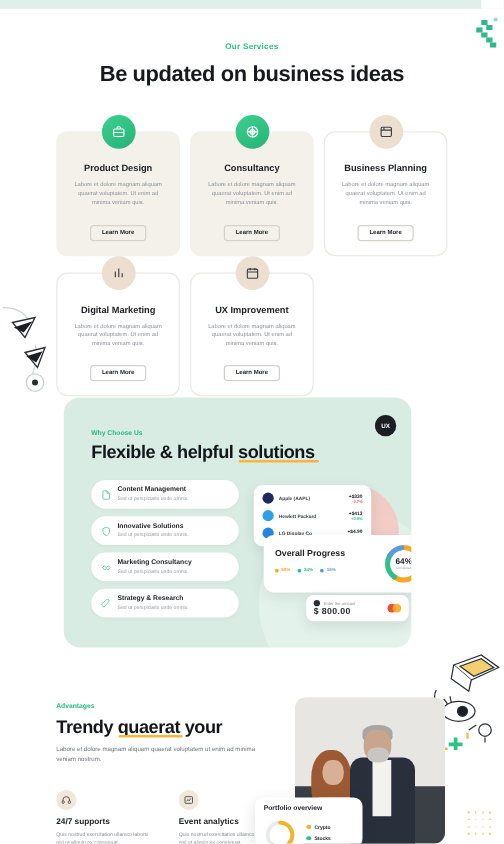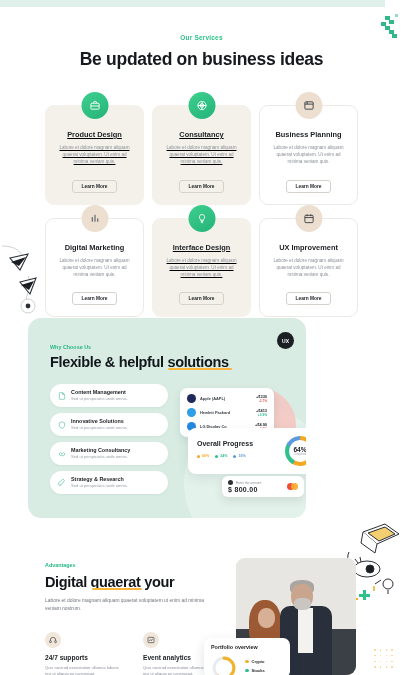--- a/index.html
+++ b/index.html
@@ -41,21 +41,21 @@
 
   
   .cards { position:absolute; left:45px; top:105px; width:313px; }
   .card-row { display:flex; gap:8px; margin-bottom:13px; }
   .card {
     position:relative; width:99px; border-radius:9px;
     padding:24px 9px 11px; text-align:center;
     border:1px solid #eceae6;
     background:#fff;
   }
-  .card.beige { background:#f4f1eb; border-color:#f4f1eb;text-decoration:underline; }
+  .card.beige { background:#f4f1eb; border-color:#f4f1eb; }
   .card .bubble {
     position:absolute; top:-14px; left:50%; transform:translateX(-50%);
     width:27px; height:27px; border-radius:50%;
     display:flex; align-items:center; justify-content:center;
   }
   .bubble.green { background:linear-gradient(150deg,#3ed08f,#24b378); }
   .bubble.sand  { background:#ecdfd0; }
   .bubble svg { display:block; }
   .card h3 {
     font-size:7.4px; font-weight:700; color:#1b1e22; margin-bottom:5px;
@@ -64,21 +64,21 @@
     font-size:4.6px; line-height:7.2px; color:#8b9098; margin-bottom:8px;
   }
   .learn {
     display:inline-block; font-size:4.8px; font-weight:700; color:#1b1e22;
     border:1px solid #d6d2cb; border-radius:3px; padding:3px 9px;
     background:transparent; cursor:pointer; font-family:inherit;
   }
 
   
   .flex-sec {
-    position:absolute; left:28px; top:318px; width:278px; height:200px;
+    position:absolute; left:51px; top:318px; width:278px; height:200px;
     background:#d8ece4; border-radius:13px; overflow:hidden;
   }
   .flex-sec .blob {
     position:absolute; right:-28px; bottom:-40px; width:150px; height:150px;
     border-radius:50%; background:rgba(255,255,255,.30);
   }
   .flex-eyebrow { position:absolute; left:22px; top:26px; font-size:5.4px; font-weight:700; color:#27b882; }
   .flex-title {
     position:absolute; left:22px; top:36px; font-size:14.5px; font-weight:700;
     color:#12161b; letter-spacing:-.35px;
@@ -284,30 +284,20 @@
         <div class="bubble sand">
           <svg width="11" height="11" viewBox="0 0 24 24" fill="none" stroke="#3a3f46" stroke-width="2">
               <path d="M6 19V9M12 19V4M18 19v-7"></path>
             </svg>
         </div>
         <h3>Digital Marketing</h3>
         <p>Labore et dolore magnam aliquam quaerat voluptatem. Ut enim ad minima veniam quis.</p>
         <button class="learn">Learn More</button>
       </div>
 
-      <div class="card beige">
-        <div class="bubble green">
-          <svg width="11" height="11" viewBox="0 0 24 24" fill="none" stroke="#fff" stroke-width="2">
-              <path d="M9 18h6M10 21h4M12 3a6 6 0 00-3 11v2h6v-2a6 6 0 00-3-11z"></path>
-            </svg>
-        </div>
-        <h3>Interface Design</h3>
-        <p>Labore et dolore magnam aliquam quaerat voluptatem. Ut enim ad minima veniam quis.</p>
-        <button class="learn">Learn More</button>
-      </div>
 
       <div class="card">
         <div class="bubble sand">
           <svg width="11" height="11" viewBox="0 0 24 24" fill="none" stroke="#3a3f46" stroke-width="2">
               <rect x="3" y="5" width="18" height="16" rx="2"></rect>
               <path d="M3 10h18M8 3v4M16 3v4"></path>
             </svg>
         </div>
         <h3>UX Improvement</h3>
         <p>Labore et dolore magnam aliquam quaerat voluptatem. Ut enim ad minima veniam quis.</p>
@@ -483,21 +473,21 @@
     <g fill="#f2b229">
       <rect x="12" y="73" width="2" height="7"></rect>
         <rect x="9" y="76" width="8" height="2"></rect>
       <rect x="32" y="64" width="2" height="5" opacity=".8"></rect>
     </g>
   </svg>
 
   <div class="trend">
     <div class="eyebrow2">Advantages</div>
     <h2>
-      <span>Digital </span><span class="underline">quaerat</span><span> your</span>
+      <span>Trendy </span><span class="underline">quaerat</span><span> your</span>
     </h2>
     <p class="sub">Labore et dolore magnam aliquam quaerat voluptatem ut enim ad minima veniam nostrum.</p>
   </div>
 
   <div class="adv-row">
     <div class="adv">
       <div class="abub">
         <svg width="8" height="8" viewBox="0 0 24 24" fill="none" stroke="#3a3f46" stroke-width="2">
             <path d="M4 14v-2a8 8 0 0116 0v2"></path>
             <rect x="2" y="14" width="5" height="6" rx="2"></rect>

